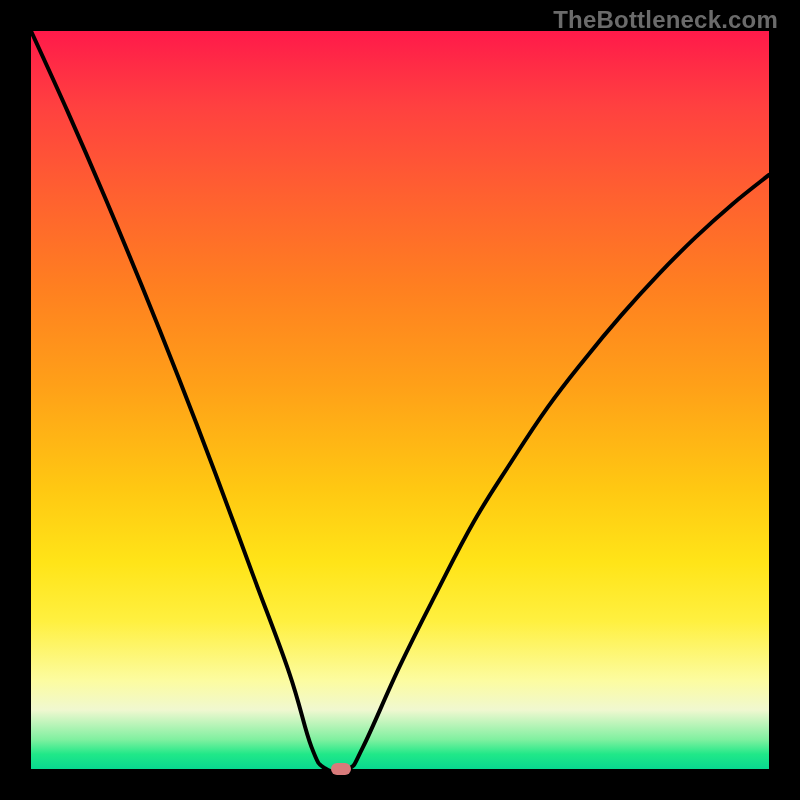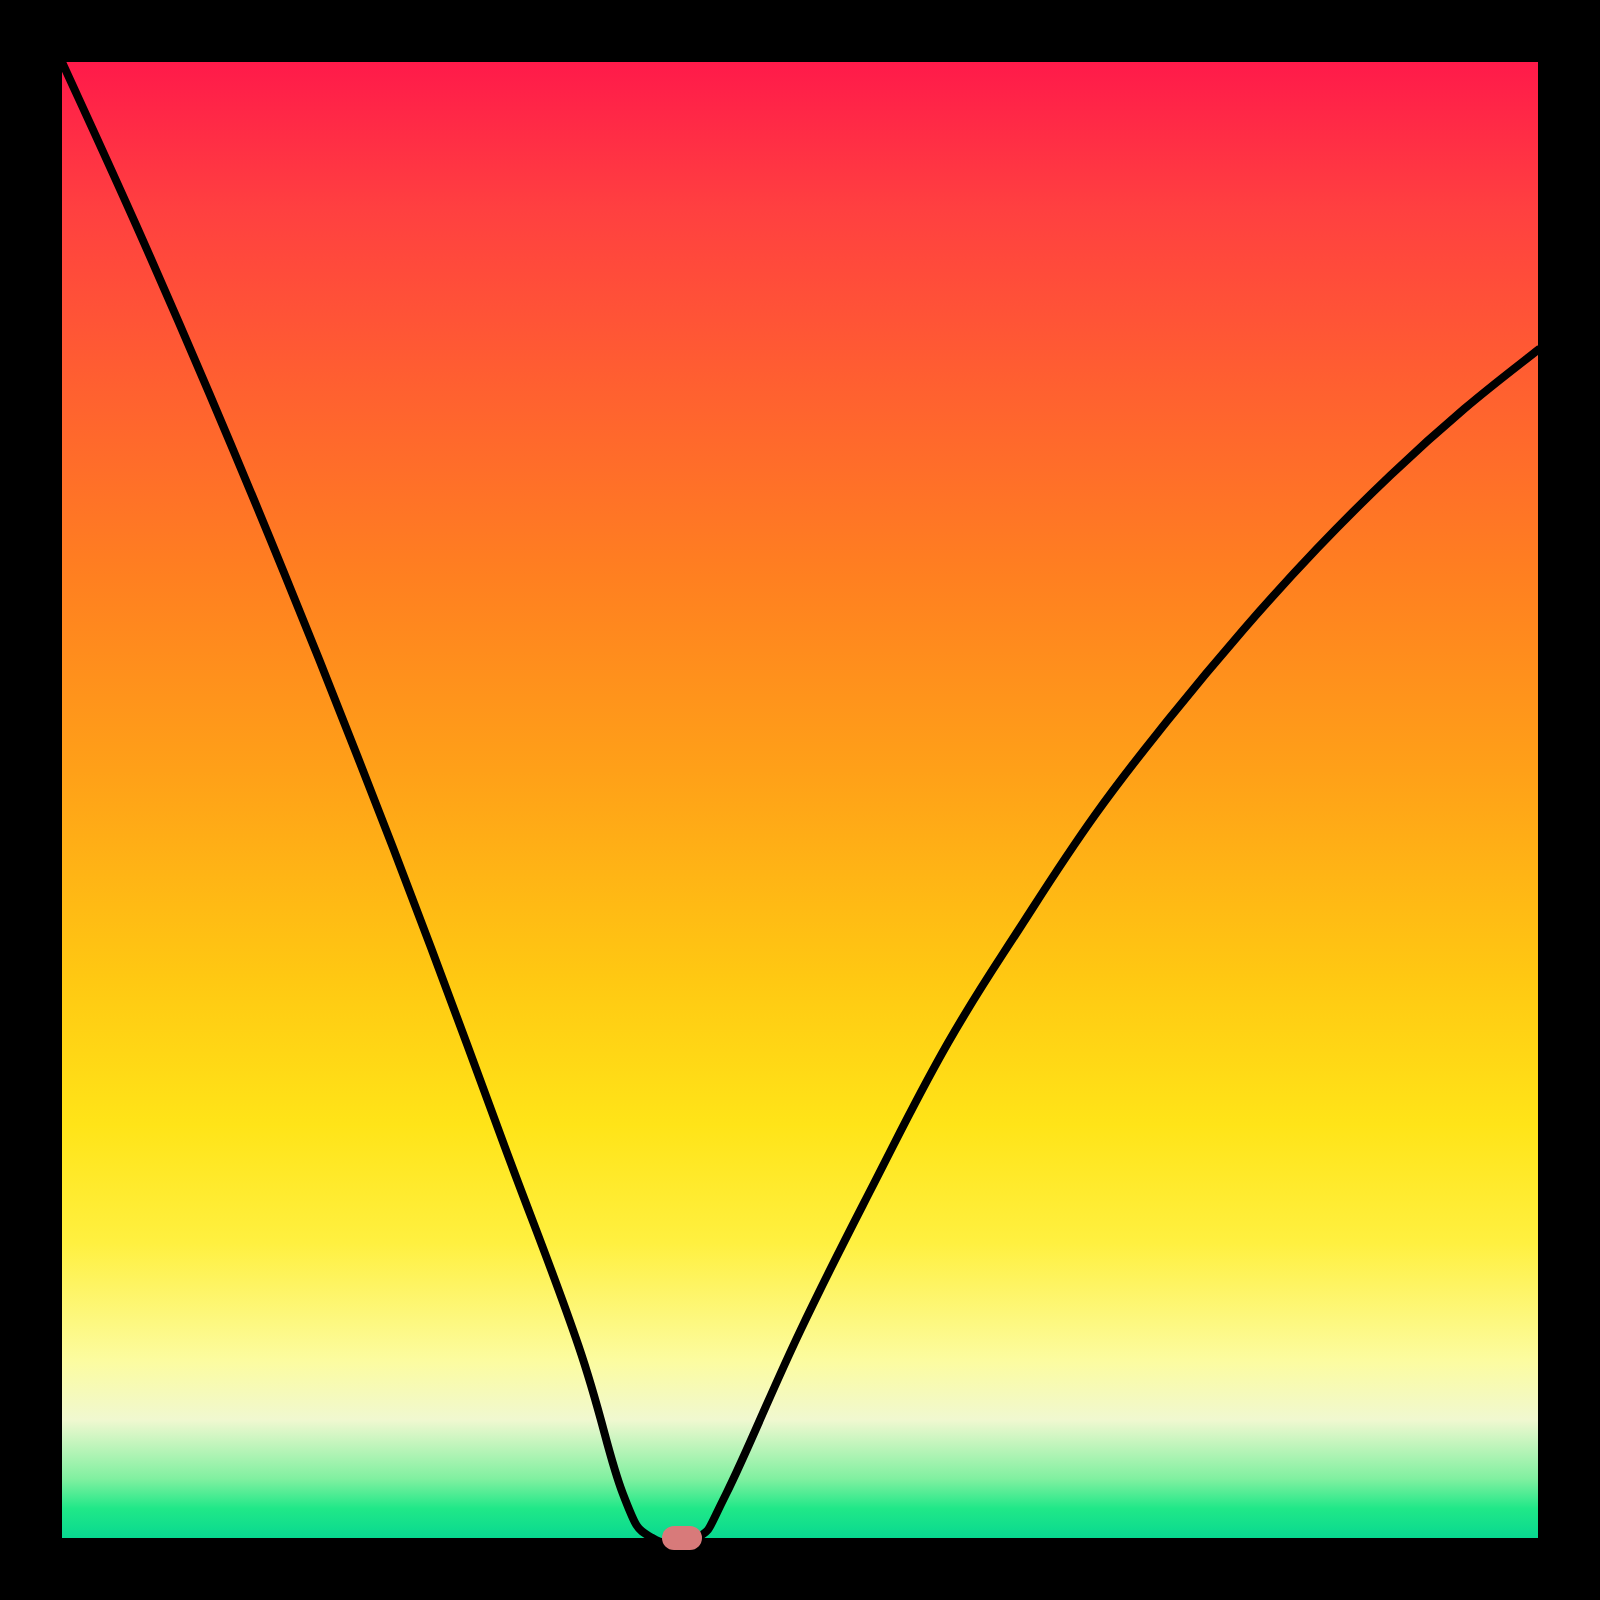--- a/index.html
+++ b/index.html
@@ -70,13 +70,14 @@
 
 <div class="outer-frame">
   <div class="plot-area"></div>
 
   <svg class="curve-svg" viewBox="0 0 738 738">
     <path id="curve-path" d="M 0 0 C 7.379999999999999 16.23599999999999 22.14 47.969999999999956 36.9 81.17999999999995 C 51.66 114.38999999999994 59.03999999999999 131.36399999999995 73.8 166.04999999999995 C 88.56 200.73599999999996 95.94 218.44799999999995 110.7 254.60999999999996 C 125.46000000000001 290.77199999999993 132.84 309.2219999999999 147.6 346.85999999999996 C 162.35999999999999 384.498 169.74 403.68600000000004 184.5 442.8 C 199.26 481.914 206.64000000000001 502.578 221.4 542.43 C 236.16 582.2819999999999 246.49200000000002 607.3739999999999 258.3 642.06 C 270.108 676.746 273.06 696.672 280.44 715.86 C 287.82 735.048 287.82 733.572 295.2 738 C 302.58 742.428 309.96 742.428 317.34 738 C 324.71999999999997 733.572 321.76800000000003 736.524 332.1 715.86 C 342.432 695.196 354.24 665.6759999999999 369 634.68 C 383.76 603.684 391.14000000000004 589.662 405.90000000000003 560.88 C 420.66 532.098 428.04 516.6 442.8 490.77 C 457.56 464.94 464.94 454.608 479.7 431.73 C 494.46 408.85200000000003 501.84000000000003 397.044 516.6 376.38 C 531.36 355.716 538.74 346.85999999999996 553.5 328.40999999999997 C 568.26 309.96 575.64 301.104 590.4 284.13 C 605.16 267.156 612.54 259.03799999999995 627.3 243.53999999999996 C 642.06 228.04199999999997 649.44 220.66199999999998 664.2 206.64 C 678.96 192.618 686.34 185.97599999999994 701.1 173.42999999999995 C 715.86 160.88399999999996 730.62 149.81399999999996 738 143.90999999999997" fill="none" stroke="#000" stroke-width="4" stroke-linecap="round"></path>
   </svg>
 
   <div class="marker" id="min-marker" style="left: 330.96px; top: 763px;"></div>
 
+  <div class="watermark">TheBottleneck.com</div>
 </div>
 
 </body></html>

